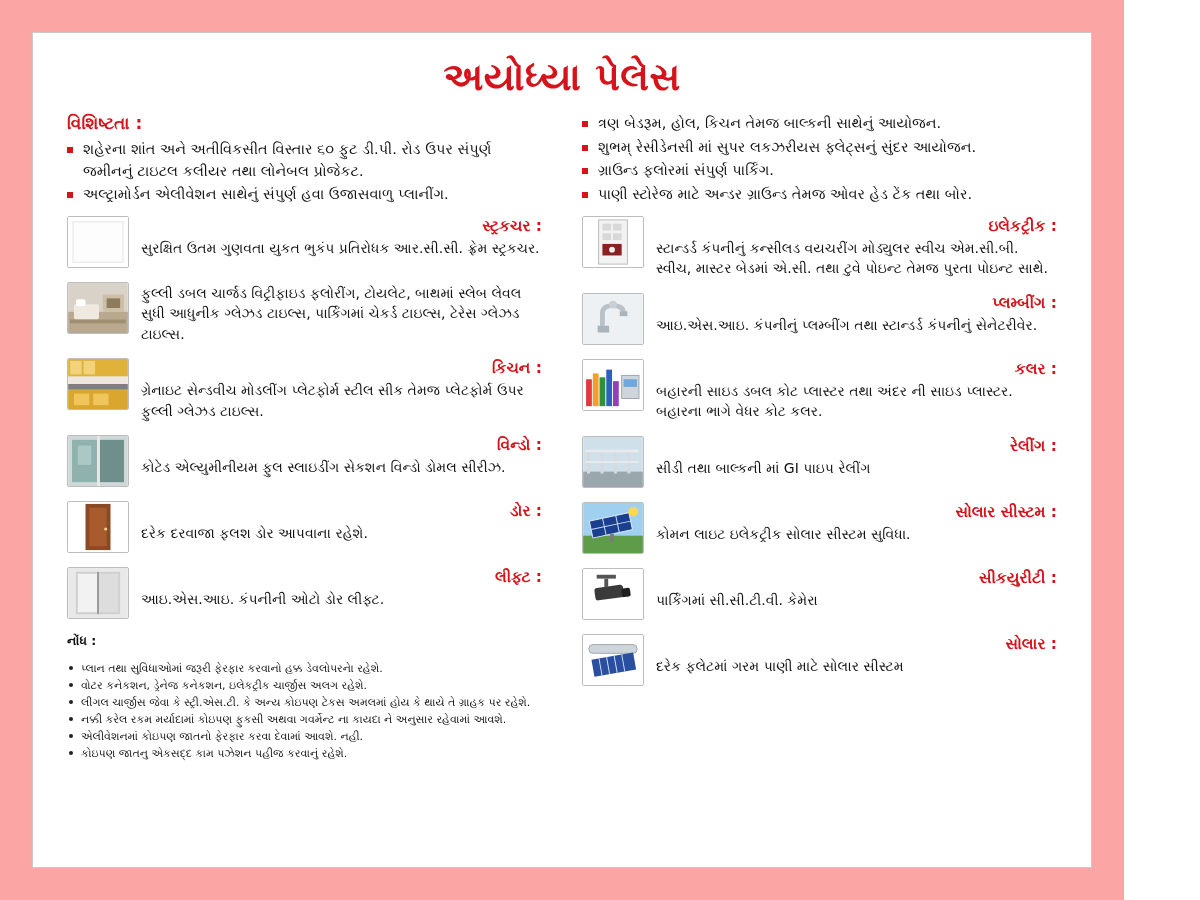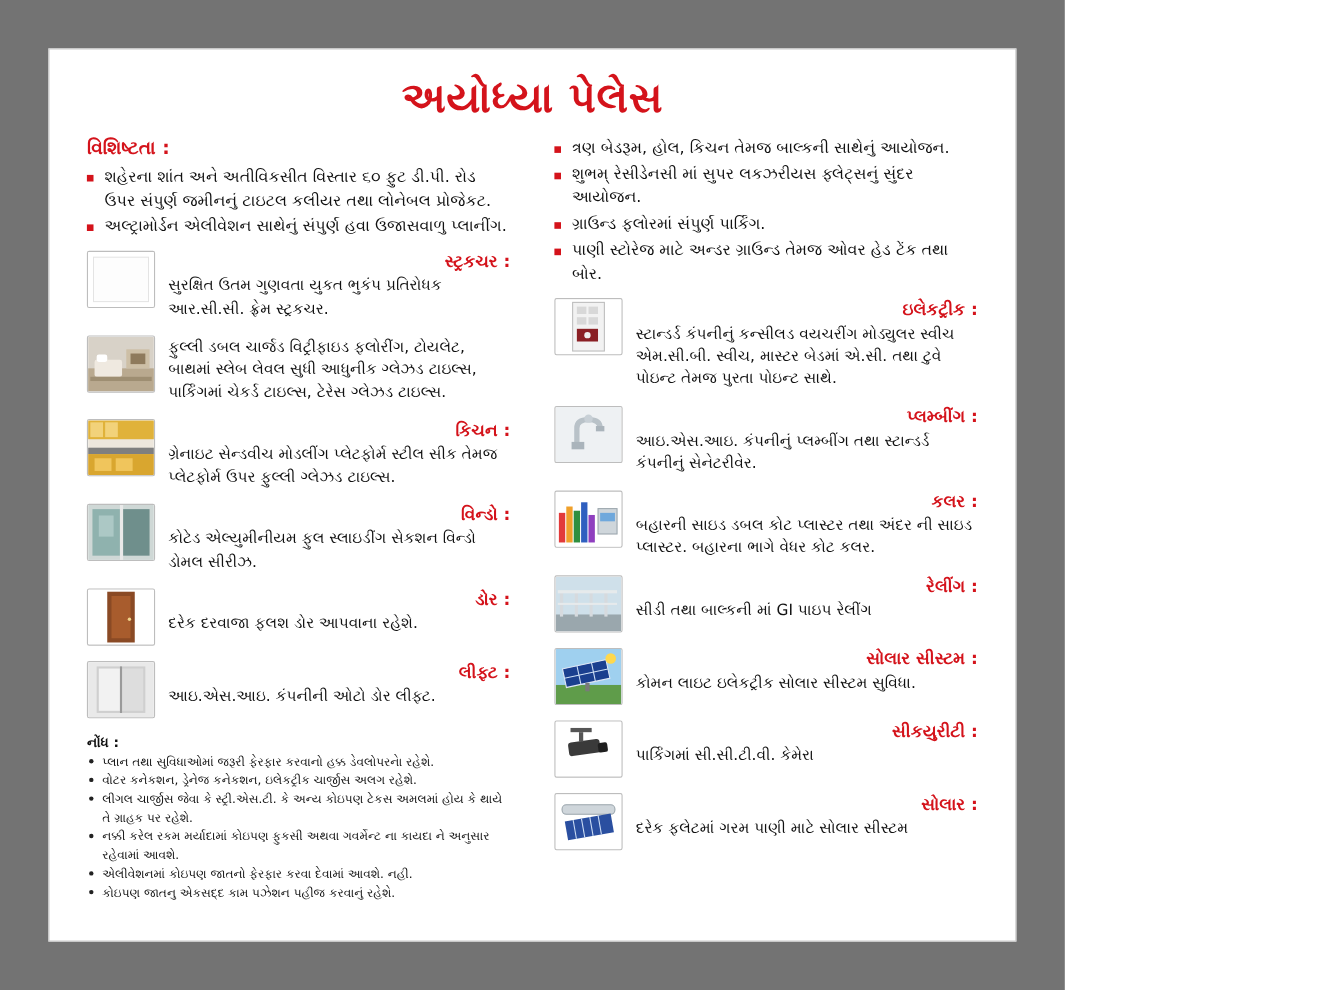--- a/index.html
+++ b/index.html
@@ -4,23 +4,23 @@
 <style>
   * { box-sizing: border-box; }
   html, body {
     margin: 0; padding: 0;
     width: 1200px; height: 900px;
     background: #ffffff;
     font-family: "DejaVu Sans", "Liberation Sans", sans-serif;
   }
   #page {
     position: relative;
-    width: 968px; height: 900px;
-    background: #737373;
-    padding: 44px;
+    width: 1124px; height: 900px;
+    background: #fca5a5;
+    padding: 32px;
   }
   #sheet {
     position: relative;
     width: 100%; height: 100%;
     border: 1px solid #c9c9c9;
     background: #ffffff;
     padding: 18px 34px 10px 34px;
   }
   .title {
     text-align: center;
@@ -96,21 +96,21 @@
     font-size: 14px;
     line-height: 1.45;
     color: #111;
   }
 
   .notes { margin-top: 6px; }
   .notes-head {
     font-size: 12.5px;
     font-weight: bold;
     color: #111;
-    margin-bottom: 1px;
+    margin-bottom: 11px;
   }
   ul.notes-list {
     list-style: none;
     margin: 0; padding: 0;
   }
   ul.notes-list li {
     position: relative;
     padding-left: 14px;
     font-size: 11px;
     line-height: 1.55;

